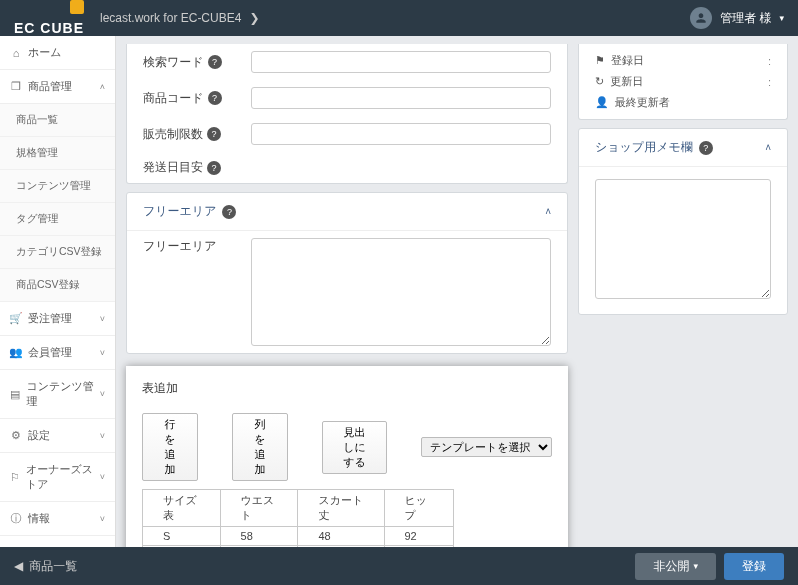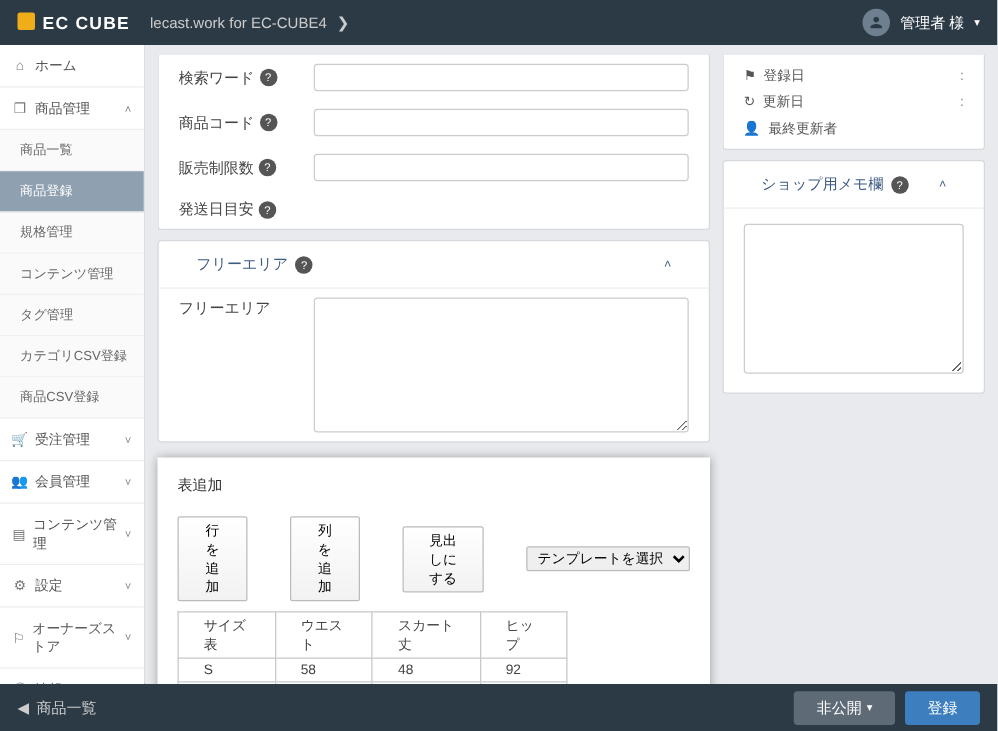--- a/index.html
+++ b/index.html
@@ -1,21 +1,21 @@
 <!DOCTYPE html>
 <html><head>
 <meta charset="utf-8">
 <style>
 * { margin: 0; padding: 0; box-sizing: border-box; }
 body { font-family: "Hiragino Sans", "Meiryo", sans-serif; font-size: 12px; color: #333; background: #f5f5f5; width: 798px; height: 585px; overflow: hidden; position: relative; }
 
 
 .topbar { height: 36px; background: #2c3a46; color: #fff; display: flex; align-items: center; padding: 0 14px; justify-content: space-between; }
 .topbar-left { display: flex; align-items: center; gap: 16px; }
-.logo { display: flex; align-items: flex-start; gap: 6px; font-weight: bold; font-size: 14px; letter-spacing: 1px; }
+.logo { display: flex; align-items: flex-end; gap: 6px; font-weight: bold; font-size: 14px; letter-spacing: 1px; flex-direction: column; }
 .logo-cube { width: 14px; height: 14px; background: #f0ad1a; border-radius: 2px; display: inline-block; }
 .breadcrumb { color: #ccc; font-size: 12px; display: flex; align-items: flex-end; gap: 8px; }
 .topbar-right { display: flex; align-items: center; gap: 8px; }
 .avatar-circle { width: 22px; height: 22px; border-radius: 50%; background: #6e808f; display: flex; align-items: center; justify-content: center; }
 .avatar-circle svg { width: 14px; height: 14px; fill: #2c3a46; }
 
 
 .layout { display: flex; height: calc(585px - 36px - 38px); }
 .sidebar { width: 116px; background: #fff; border-right: 1px solid #ddd; overflow-y: auto; flex-shrink: 0; }
 .main { flex: 1; overflow: auto; background: #e8eaed; padding: 0 10px 10px 10px; position: relative; }
@@ -28,21 +28,21 @@
 .side-item .ic { width: 12px; display: inline-flex; justify-content: center; color: #777; font-size: 11px; }
 
 
 .panel { background: #fff; border: 1px solid #d5d9dd; border-radius: 3px; margin-top: 8px; }
 .panel-pad { padding: 12px 16px; }
 .form-row { display: flex; align-items: center; padding: 7px 16px; gap: 8px; }
 .form-label { width: 100px; display: flex; align-items: center; gap: 4px; color: #444; font-size: 12px; }
 .help-ic { width: 14px; height: 14px; border-radius: 50%; background: #555; color: #fff; font-size: 9px; display: inline-flex; align-items: center; justify-content: center; cursor: default; }
 .form-input { flex: 1; height: 22px; border: 1px solid #ccc; border-radius: 3px; padding: 0 6px; font-size: 11px; }
 .form-select { flex: 1; height: 22px; border: 1px solid #ccc; border-radius: 3px; padding: 0 6px; font-size: 11px; background: #fff; }
-.panel-head { display: flex; align-items: center; padding: 10px 30px; gap: 6px; color: #3c5a82; justify-content: space-between; border-bottom: 1px solid #eee; }
+.panel-head { display: flex; align-items: center; padding: 10px 16px; gap: 6px; color: #3c5a82; justify-content: space-between; border-bottom: 1px solid #eee; }
 .panel-head .chev-up { color: #3c5a82; font-size: 10px; }
 textarea.form-input { height: 108px; resize: both; padding: 4px 6px; }
 
 
 .content-row { display: flex; gap: 10px; align-items: flex-start; }
 .col-left { flex: 1; min-width: 0; }
 .col-right { width: 210px; flex-shrink: 0; }
 .meta-row { display: flex; align-items: center; gap: 6px; padding: 3px 0; color: #555; font-size: 11px; }
 .meta-row .mlabel { flex: 1; }
 .meta-row .mcolon { color: #888; }
@@ -98,23 +98,20 @@
       <span class="ic">⌂</span>
       <span>ホーム</span>
     </div>
     <div class="side-item">
       <span class="ic">❒</span>
       <span>商品管理</span>
       <span class="chev">˄</span>
     </div>
     <div class="side-item sub">
       <span>商品一覧</span>
-    </div>
-    <div class="side-item sub active">
-      <span>商品登録</span>
     </div>
     <div class="side-item sub">
       <span>規格管理</span>
     </div>
     <div class="side-item sub">
       <span>コンテンツ管理</span>
     </div>
     <div class="side-item sub">
       <span>タグ管理</span>
     </div>

